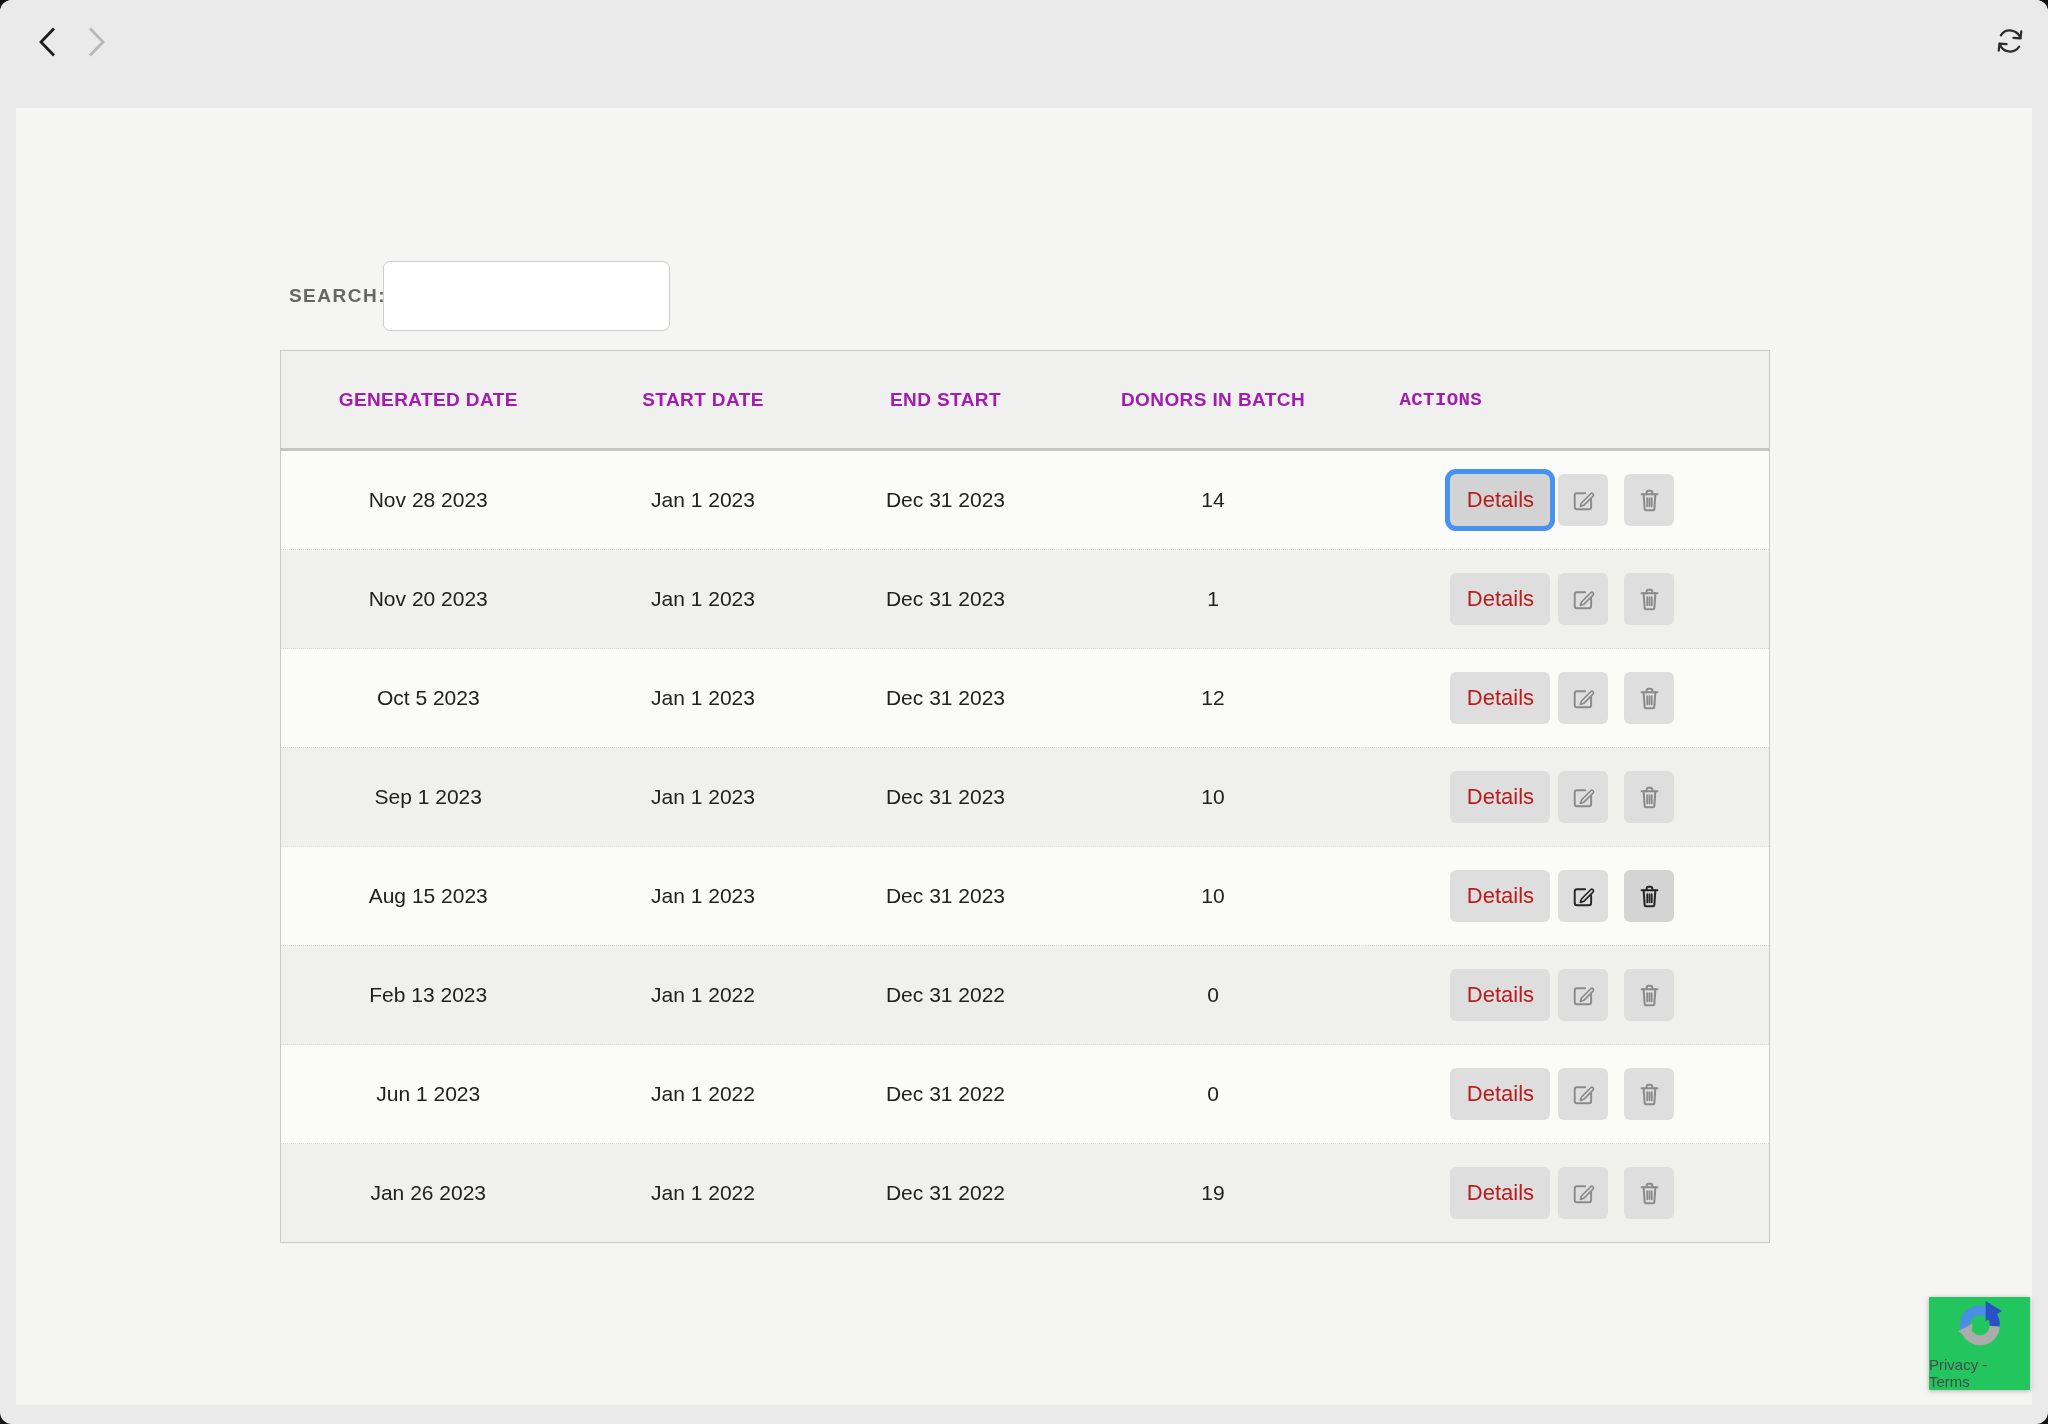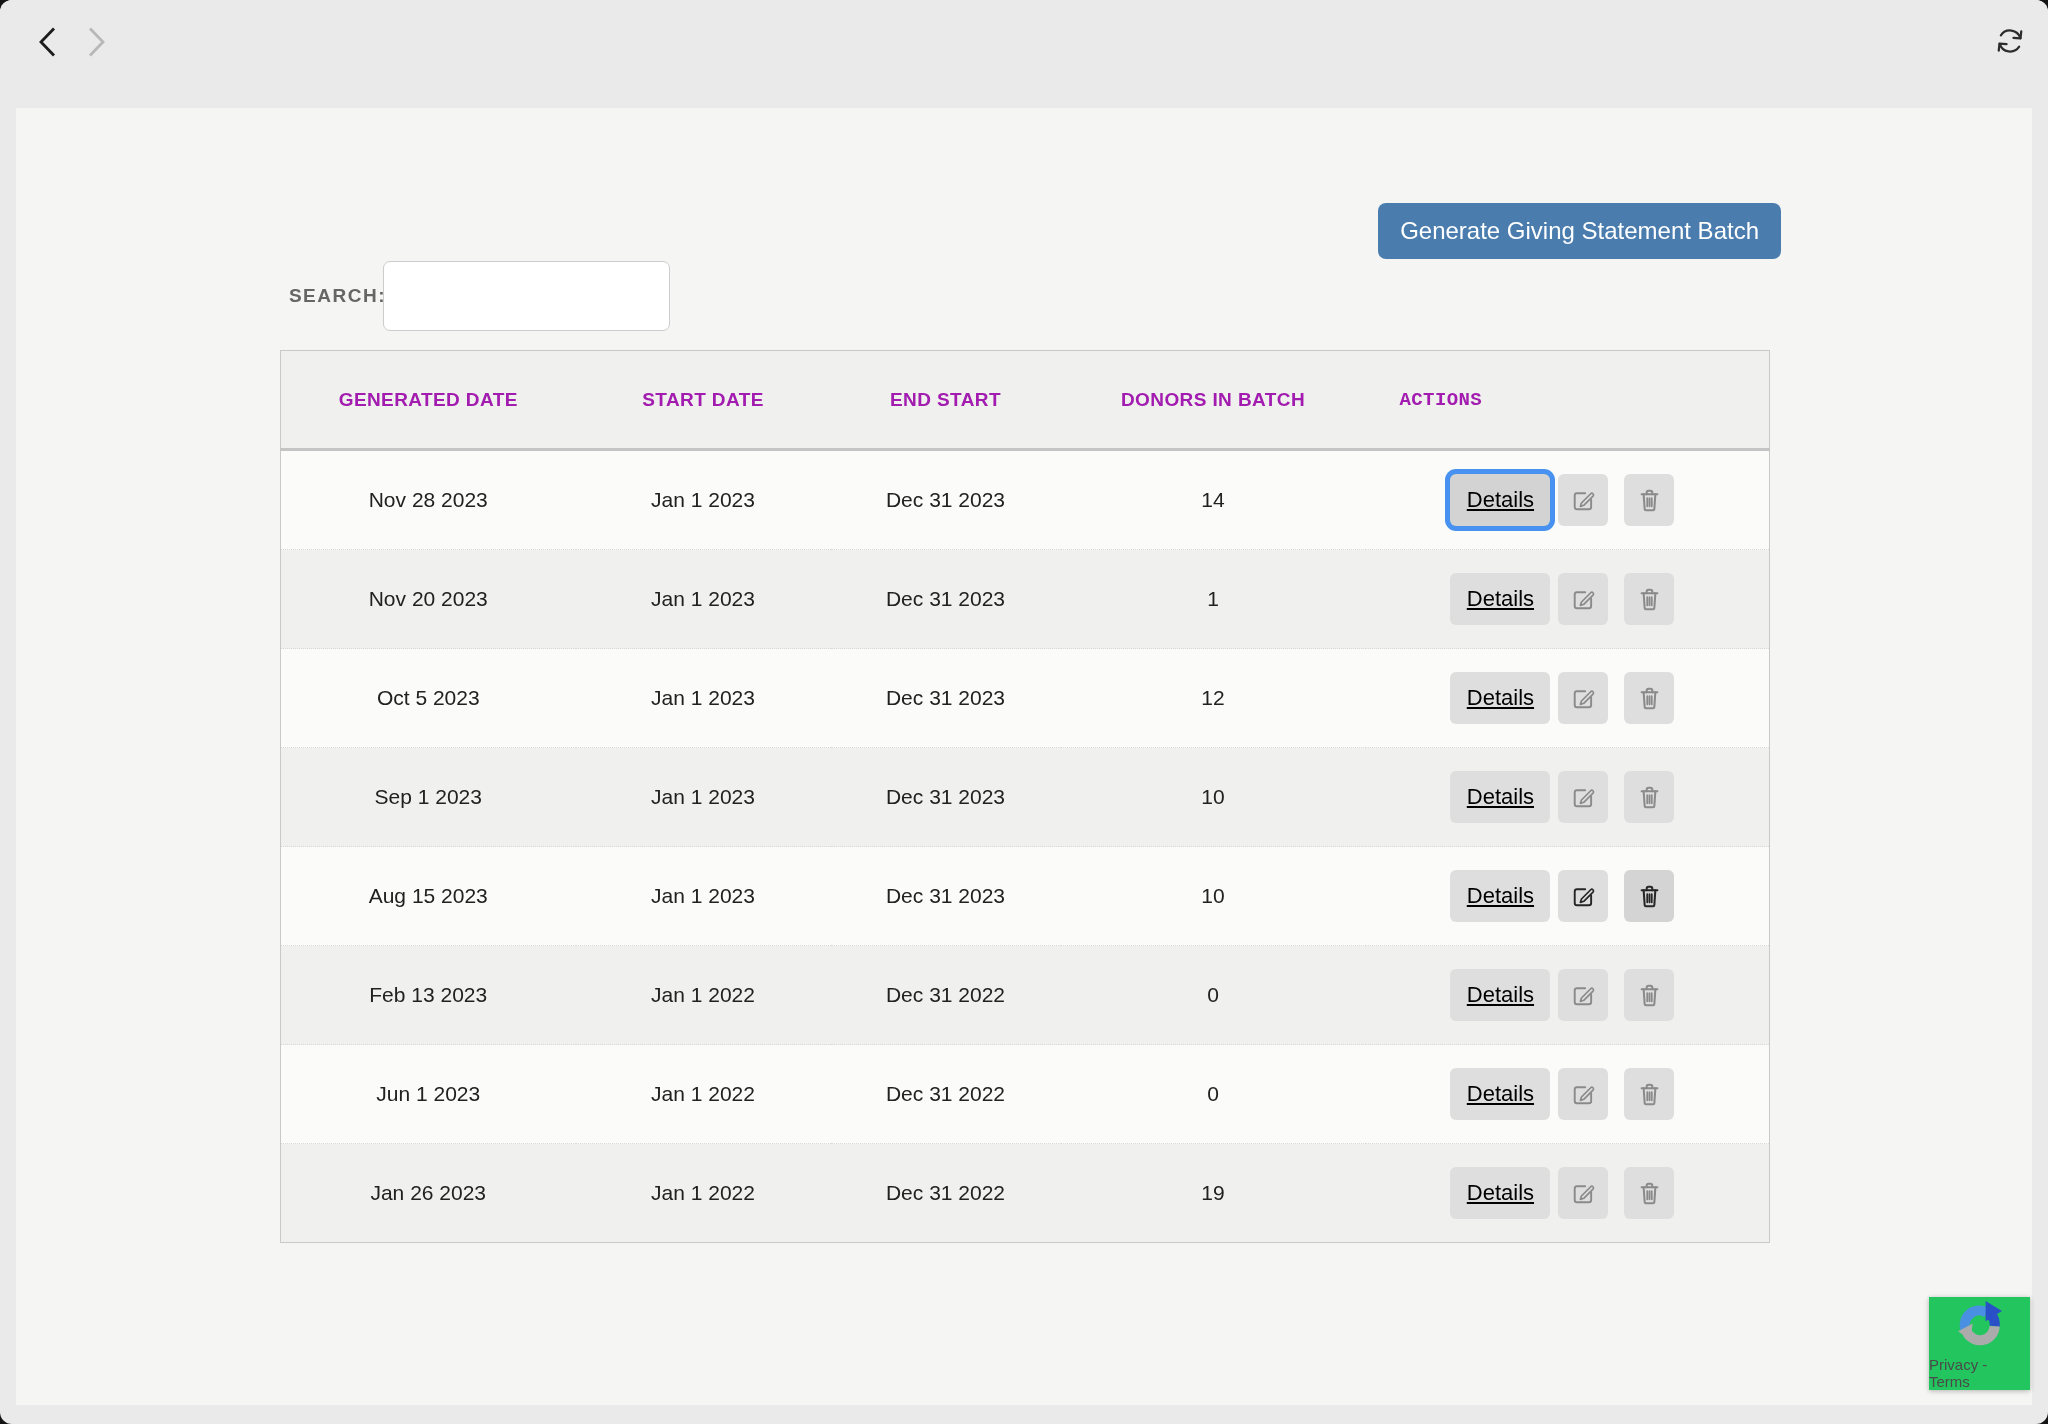--- a/index.html
+++ b/index.html
@@ -58,21 +58,21 @@
     height:98px; font-size:21px; color:#212121; text-align:center; padding:0;
   }
   table.batches tbody tr:nth-child(odd)  { background:#fbfbfa; }
   table.batches tbody tr:nth-child(even) { background:#f0f0ef; }
   table.batches tbody tr + tr td { border-top:1px dotted #d9d9d9; }
   td.actions-cell { text-align:left; padding-left:27px; }
   .btn {
     border:none; border-radius:6px; background:#dedede; cursor:pointer;
     font-family:inherit; vertical-align:middle;
   }
-  .details-btn { height:52px; min-width:100px; font-size:22px; color:#000000; margin-right:2px;text-decoration:underline; }
+  .details-btn { height:52px; min-width:100px; font-size:22px; color:#b91c1c; margin-right:2px; }
   .details-btn.focused { background:#d3d3d3; box-shadow:0 0 0 5px #4791f0; }
   .icon-btn {
     height:52px; width:50px; margin-right:10px; color:#8a8a8a;
     display:inline-flex; align-items:center; justify-content:center;
   }
   tr.dark-icons .icon-btn { color:#262626; }
   tr.dark-icons .icon-btn.delete-btn { background:#d4d4d4; }
   
   .recaptcha {
     position:absolute; right:2px; top:1189px; width:101px; height:93px;
@@ -106,21 +106,20 @@
         <path d="M18.9 10.1 A 7.3 7.3 0 0 0 5.9 8.2"></path>
         <path d="M5.1 13.9 A 7.3 7.3 0 0 0 18.1 15.8"></path>
         <path d="M19.5 5.6 l-0.5 4.7 -4.7 -0.4"></path>
         <path d="M4.5 18.4 l0.5 -4.7 4.7 0.4"></path>
       </svg>
     </button>
   </div>
 
   <div class="content">
 
-    <button class="generate-btn">Generate Giving Statement Batch</button>
 
     <label class="search-label">SEARCH:</label>
     <input class="search-input" type="text" value="" style="">
 
     <div class="table-wrap">
       <table class="batches">
         <colgroup>
           <col style="width:295px">
             <col style="width:255px">
             <col style="width:230px">

